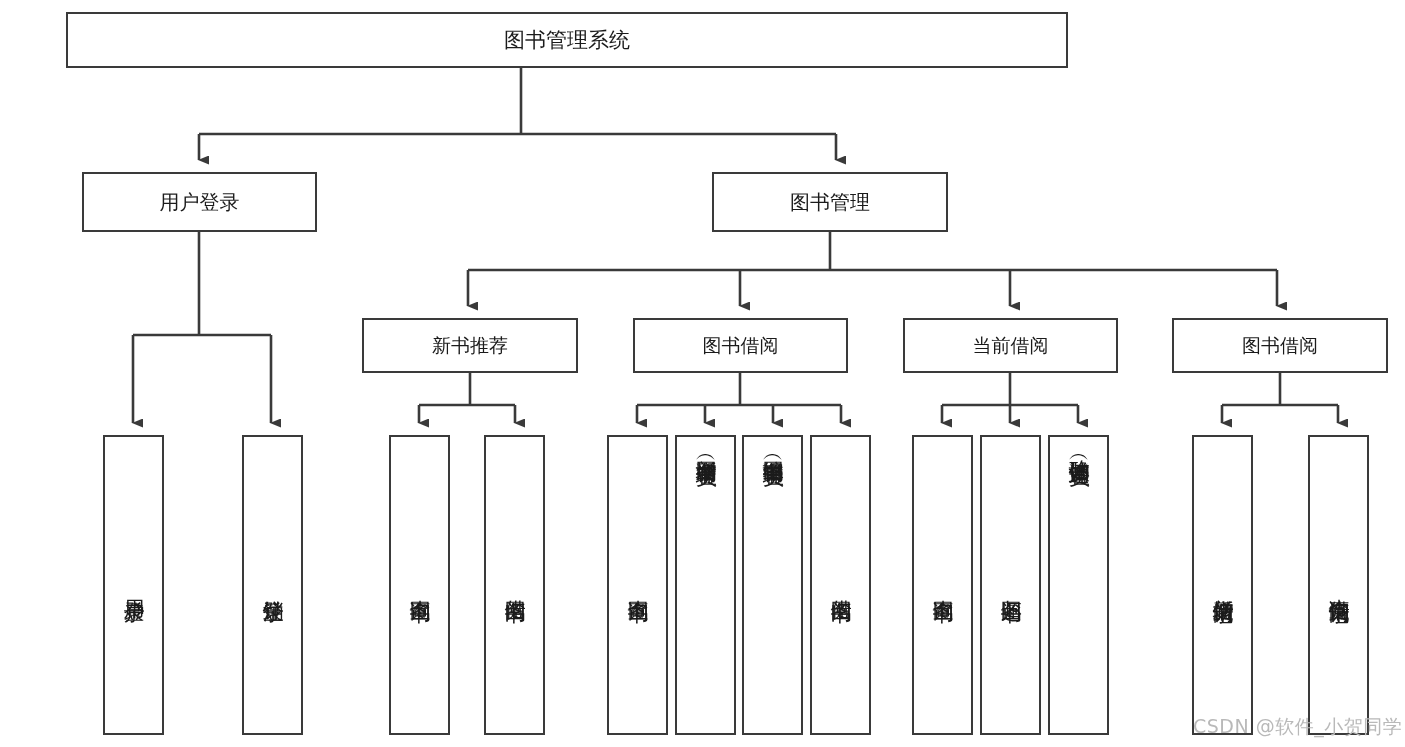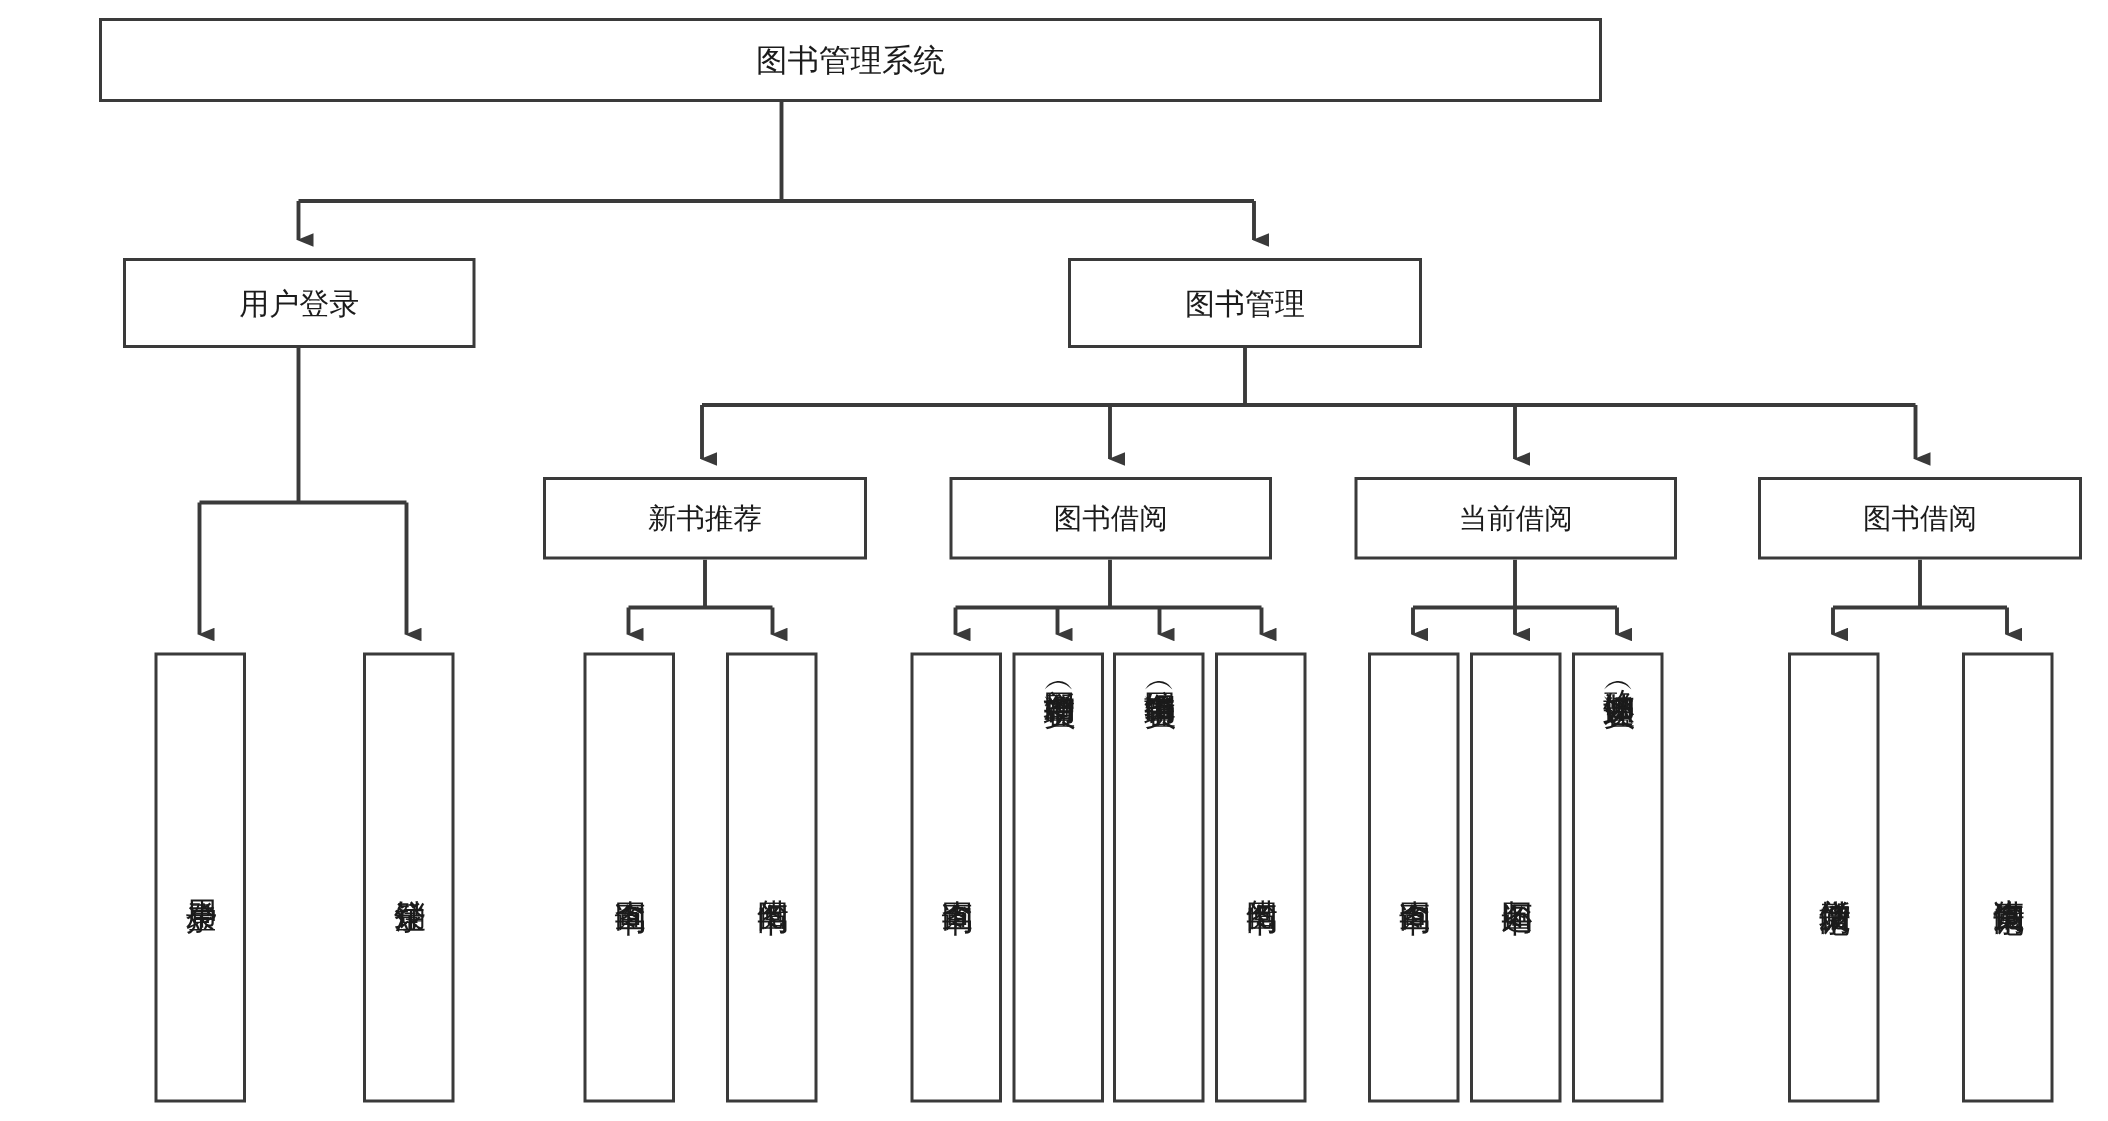--- a/index.html
+++ b/index.html
@@ -175,14 +175,17 @@
     <span class="vtext">确认归还（管理员）</span>
   </div>
 
   <div class="node leaf centered" style="left:1192px;top:435px;width:61px;height:300px;">
     <span class="vtext">新增借阅记录</span>
   </div>
   <div class="node leaf centered" style="left:1308px;top:435px;width:61px;height:300px;">
     <span class="vtext">查询借阅记录</span>
   </div>
 
+  <div class="watermark" style="left:1193px;top:714px;">
+    <span>CSDN @软件_小贺同学</span>
+  </div>
 
 </div>
 
 </body></html>

